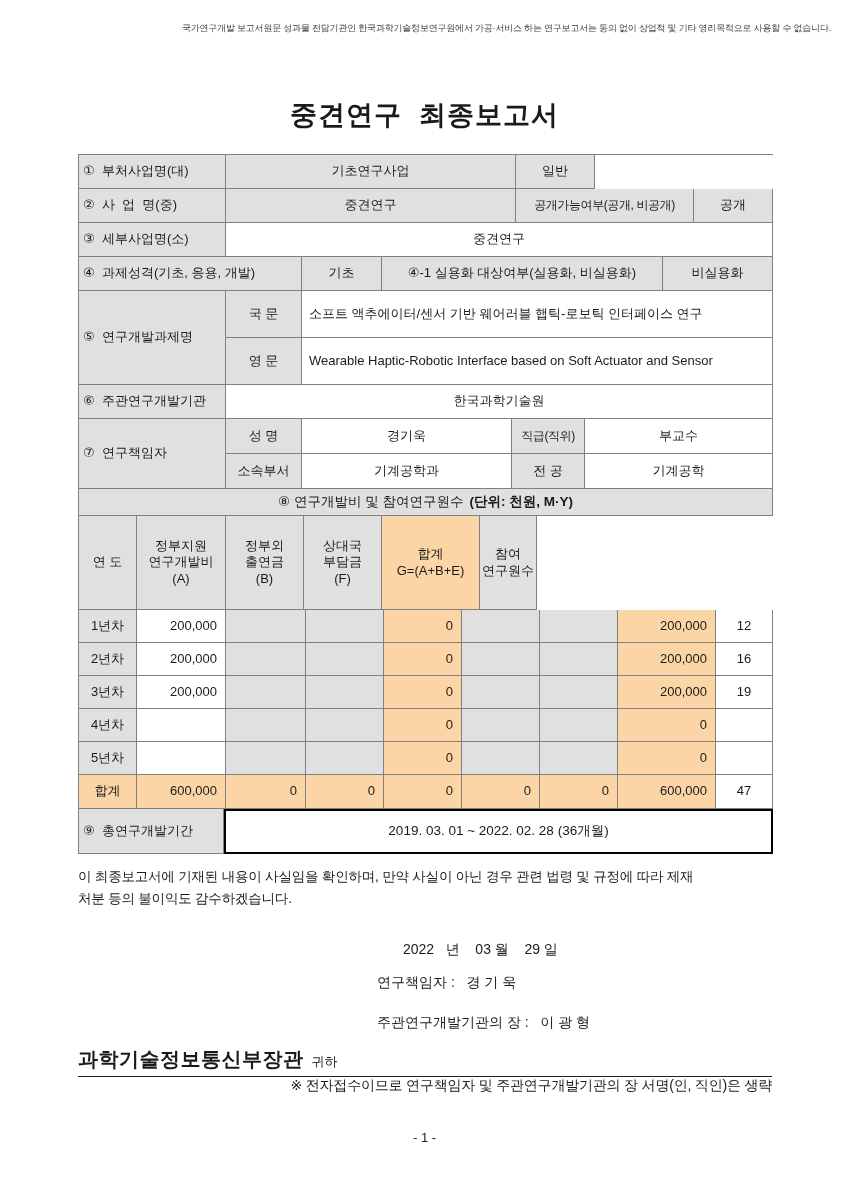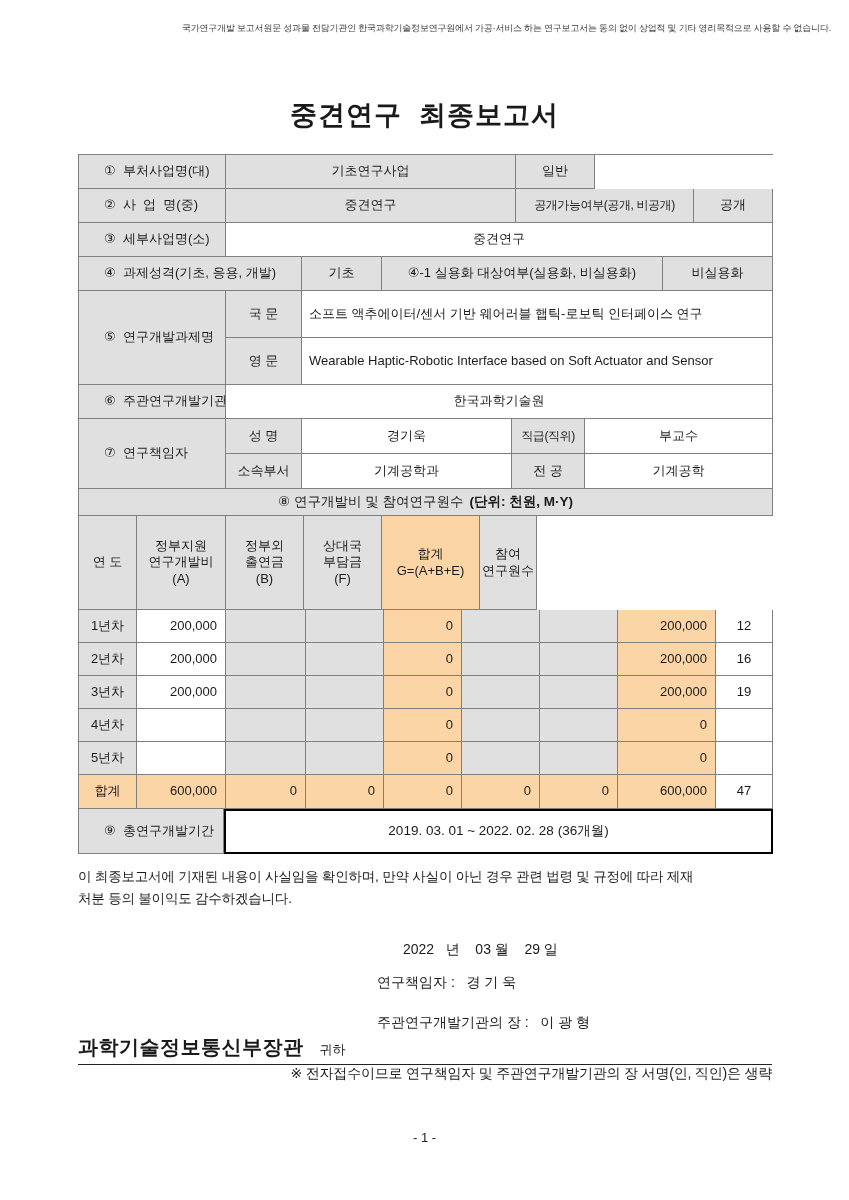--- a/index.html
+++ b/index.html
@@ -43,21 +43,21 @@
   .cell{
     box-sizing:border-box;flex-shrink:0;
     border-right:1px solid var(--bd);
     border-bottom:1px solid var(--bd);
     display:flex;align-items:center;justify-content:center;
     font-size:13px;line-height:1.25;
     overflow:hidden;
   }
   .gray{background:var(--gray);}
   .orange{background:var(--orange);}
-  .lbl{justify-content:flex-start;padding-left:25px;white-space:pre;}
+  .lbl{justify-content:flex-start;padding-left:4px;white-space:pre;}
   .num{justify-content:flex-end;padding-right:8px;}
   .preline{white-space:pre-line;text-align:center;}
   .tight{font-size:12px;letter-spacing:-0.4px;}
   .stack{display:flex;flex-direction:column;flex-shrink:0;}
 
   
   .h27{height:27px}.h33{height:33px}.h34{height:34px}.h35{height:35px}
   .h42{height:42px}.h45{height:45px}.h47{height:47px}.h52{height:52px}
   .h70{height:70px}.h94{height:94px}
 
@@ -84,24 +84,24 @@
     margin-top:12px;
     font-size:13.5px;line-height:1.6;
     white-space:pre-line;
     letter-spacing:-0.2px;
   }
   .sig-date{margin-top:32px;margin-left:325px;font-size:14px;white-space:pre;}
   .sig-pi{margin-top:15px;margin-left:299px;font-size:14px;white-space:pre;}
   .sig-head{margin-top:22px;margin-left:299px;font-size:14px;white-space:pre;}
 
   .addressee{
-    margin-top:2px;
+    margin-top:14px;
     border-bottom:1.5px solid #222;
     padding-bottom:3px;
-    display:flex;align-items:baseline;gap:8px;
+    display:flex;align-items:baseline;
   }
   .addressee .who{font-size:20px;font-weight:bold;letter-spacing:0.5px;}
   .addressee .suffix{font-size:13px;margin-left:8px;}
 
   .note{font-size:14px;letter-spacing:-0.2px;text-align:right;}
   .page-number{
     position:absolute;left:0;right:0;bottom:55px;
     text-align:center;font-size:13px;color:#222;white-space:pre;
   }
 </style>

